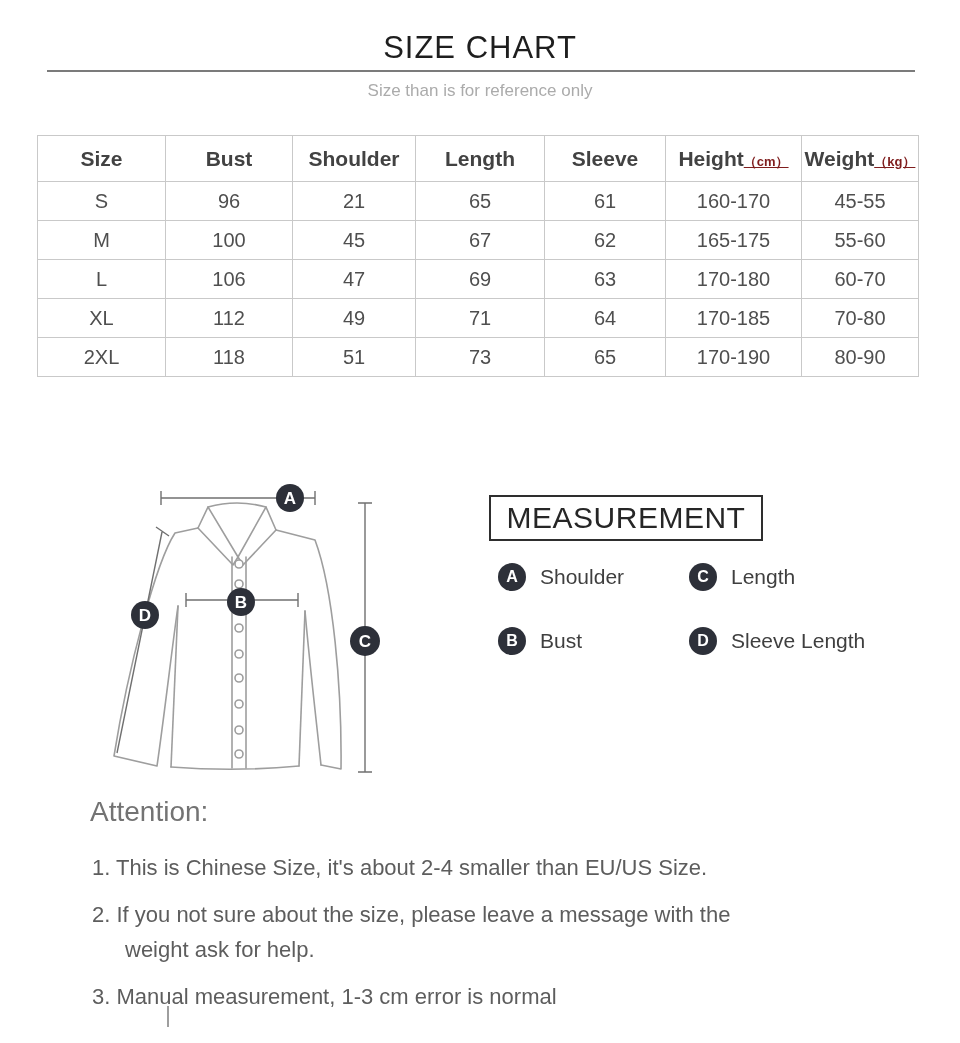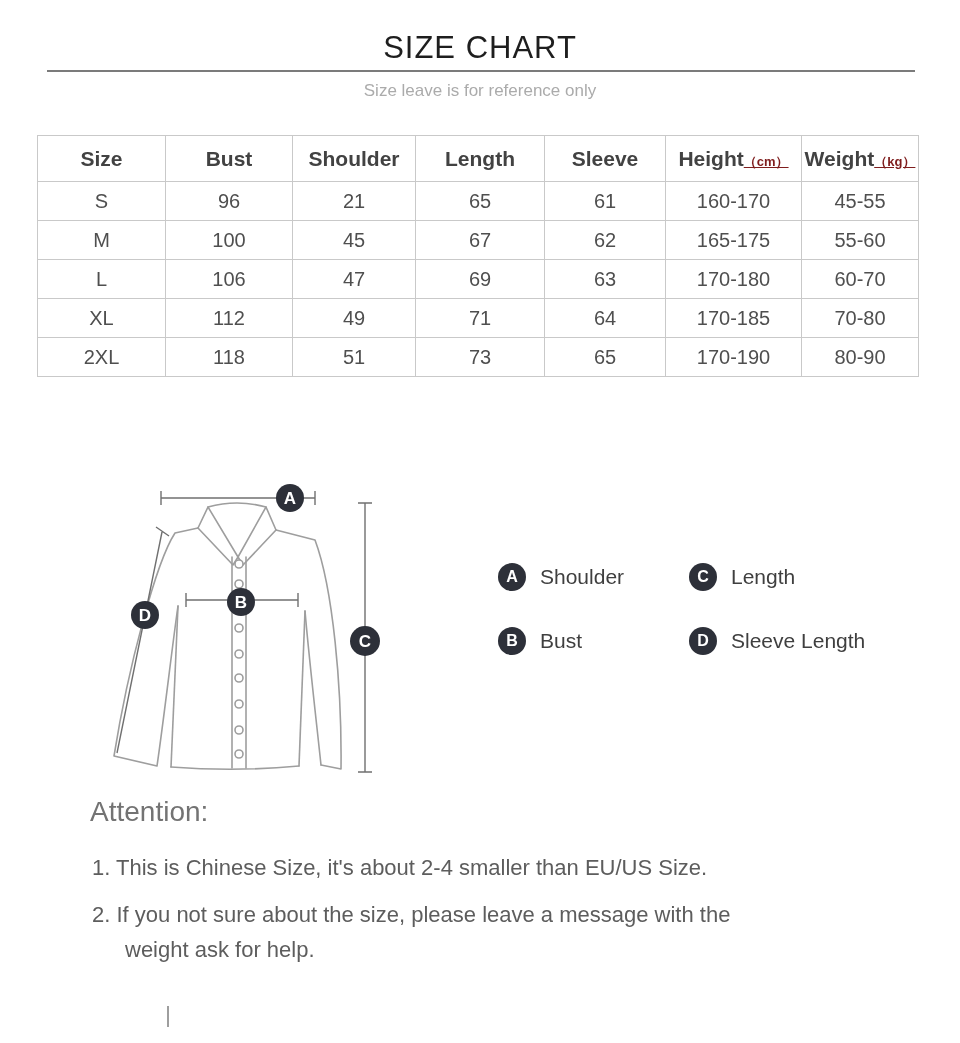--- a/index.html
+++ b/index.html
@@ -57,21 +57,21 @@
   }
   .cursor-tick{position:absolute;left:167px;top:1006px;width:2px;height:21px;background:#9e9e9e;}
 </style>
 </head>
 <body>
 
 <div class="canvas">
 
   <div class="title">SIZE CHART</div>
   <div class="divider"></div>
-  <div class="subtitle">Size leave is for reference only</div>
+  <div class="subtitle">Size than is for reference only</div>
 
   <table class="size-table">
     <colgroup>
       <col style="width:128px">
         <col style="width:127px">
         <col style="width:123px">
       <col style="width:129px">
         <col style="width:121px">
         <col style="width:136px">
         <col style="width:117px">
@@ -176,20 +176,21 @@
         <circle cx="151" cy="124" r="14" fill="#2d3039"></circle>
         <text x="151" y="130" fill="#ffffff">B</text>
         <circle cx="275" cy="163" r="15" fill="#2d3039"></circle>
         <text x="275" y="169" fill="#ffffff">C</text>
         <circle cx="55" cy="137" r="14" fill="#2d3039"></circle>
         <text x="55" y="143" fill="#ffffff">D</text>
       </g>
     </svg>
   </div>
 
+  <div class="meas-box">MEASUREMENT</div>
 
   <div class="legend-item" id="leg-a">
     <span class="badge">A</span>
     <span class="lbl">Shoulder</span>
   </div>
   <div class="legend-item" id="leg-c">
     <span class="badge">C</span>
     <span class="lbl">Length</span>
   </div>
   <div class="legend-item" id="leg-b">
@@ -199,16 +200,17 @@
   <div class="legend-item" id="leg-d">
     <span class="badge">D</span>
     <span class="lbl">Sleeve Length</span>
   </div>
 
   <div class="att-heading">Attention:</div>
   <div class="att-list">
     <div class="att-item">1. This is Chinese Size, it's about 2-4 smaller than EU/US Size.</div>
     <div class="att-item">2. If you not sure about the size, please leave a message with the
 weight ask for help.</div>
+    <div class="att-item">3. Manual measurement, 1-3 cm error is normal</div>
   </div>
   <div class="cursor-tick"></div>
 
 </div>
 
 </body></html>

